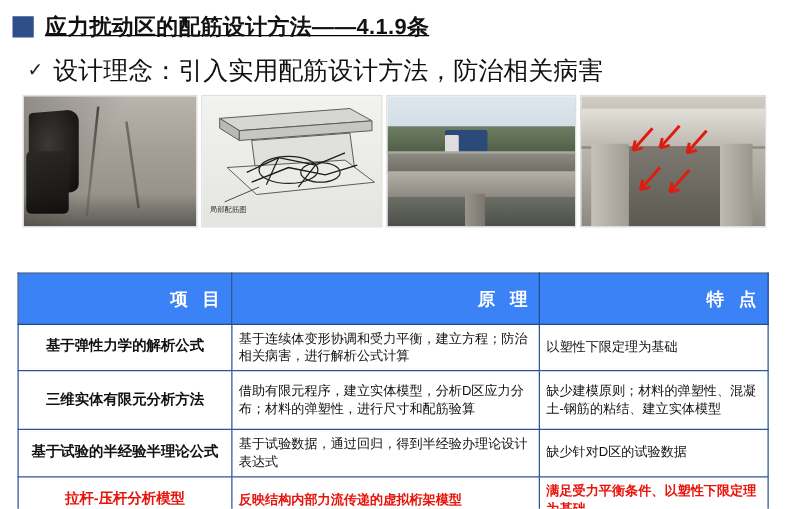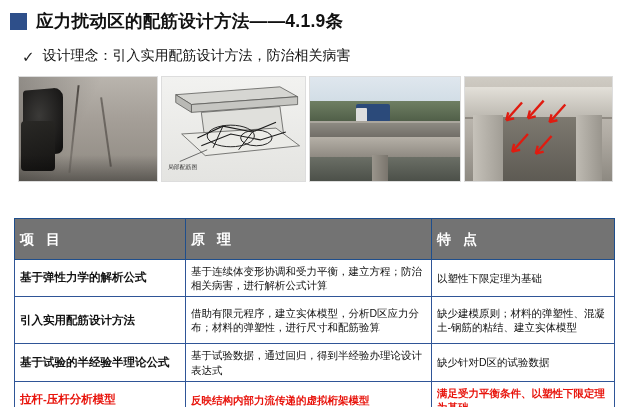--- a/index.html
+++ b/index.html
@@ -21,20 +21,21 @@
     height: 407px;
     background: #fff;
   }
 
   
   .title-row {
     display: flex;
     align-items: center;
     padding: 6px 0 0 10px;
     height: 30px;
+    text-decoration: underline;
   }
   .title-marker {
     width: 17px;
     height: 17px;
     background: #2e4f8a;
     margin-right: 9px;
     flex: 0 0 auto;
   }
   .title-text {
     font-size: 17.5px;
@@ -51,21 +52,21 @@
     padding: 6px 0 0 22px;
     height: 28px;
   }
   .check-mark {
     font-size: 15px;
     color: #222;
     margin-right: 8px;
     line-height: 1;
   }
   .sub-text {
-    font-size: 14px;
+    font-size: 20px;
     color: #111;
     white-space: nowrap;
   }
 
   
   .photos {
     position: absolute;
     top: 76px;
     left: 18px;
     width: 595px;
@@ -201,35 +202,35 @@
     table-layout: fixed;
   }
   th, td {
     border: 1px solid #2f5597;
     vertical-align: middle;
     padding: 4px 5px;
     font-size: 10.5px;
     line-height: 1.35;
   }
   thead th {
-    background: #737373;
+    background: #3b82f6;
     color: #ffffff;
     font-size: 14px;
     font-weight: bold;
     letter-spacing: 4px;
-    text-align: left;
+    text-align: right;
     height: 32px;
     border: 1px solid #1f4e8c;
   }
   col.c1 { width: 28.5%; }
   col.c2 { width: 41%; }
   col.c3 { width: 30.5%; }
 
   td.col-item {
-    text-align: left;
+    text-align: center;
     font-weight: bold;
     font-size: 11.5px;
     color: #111;
   }
   td.col-principle, td.col-feature {
     text-align: left;
     color: #111;
   }
   tr.highlight td {
     color: #e8140c;
@@ -345,21 +346,21 @@
           <th>特  点</th>
         </tr>
       </thead>
       <tbody>
         <tr class="r1">
           <td class="col-item">基于弹性力学的解析公式</td>
           <td class="col-principle">基于连续体变形协调和受力平衡，建立方程；防治相关病害，进行解析公式计算</td>
           <td class="col-feature">以塑性下限定理为基础</td>
         </tr>
         <tr class="r2">
-          <td class="col-item">引入实用配筋设计方法</td>
+          <td class="col-item">三维实体有限元分析方法</td>
           <td class="col-principle">借助有限元程序，建立实体模型，分析D区应力分布；材料的弹塑性，进行尺寸和配筋验算</td>
           <td class="col-feature">缺少建模原则；材料的弹塑性、混凝土-钢筋的粘结、建立实体模型</td>
         </tr>
         <tr class="r3">
           <td class="col-item">基于试验的半经验半理论公式</td>
           <td class="col-principle">基于试验数据，通过回归，得到半经验办理论设计表达式</td>
           <td class="col-feature">缺少针对D区的试验数据</td>
         </tr>
         <tr class="r4 highlight">
           <td class="col-item">拉杆-压杆分析模型</td>

